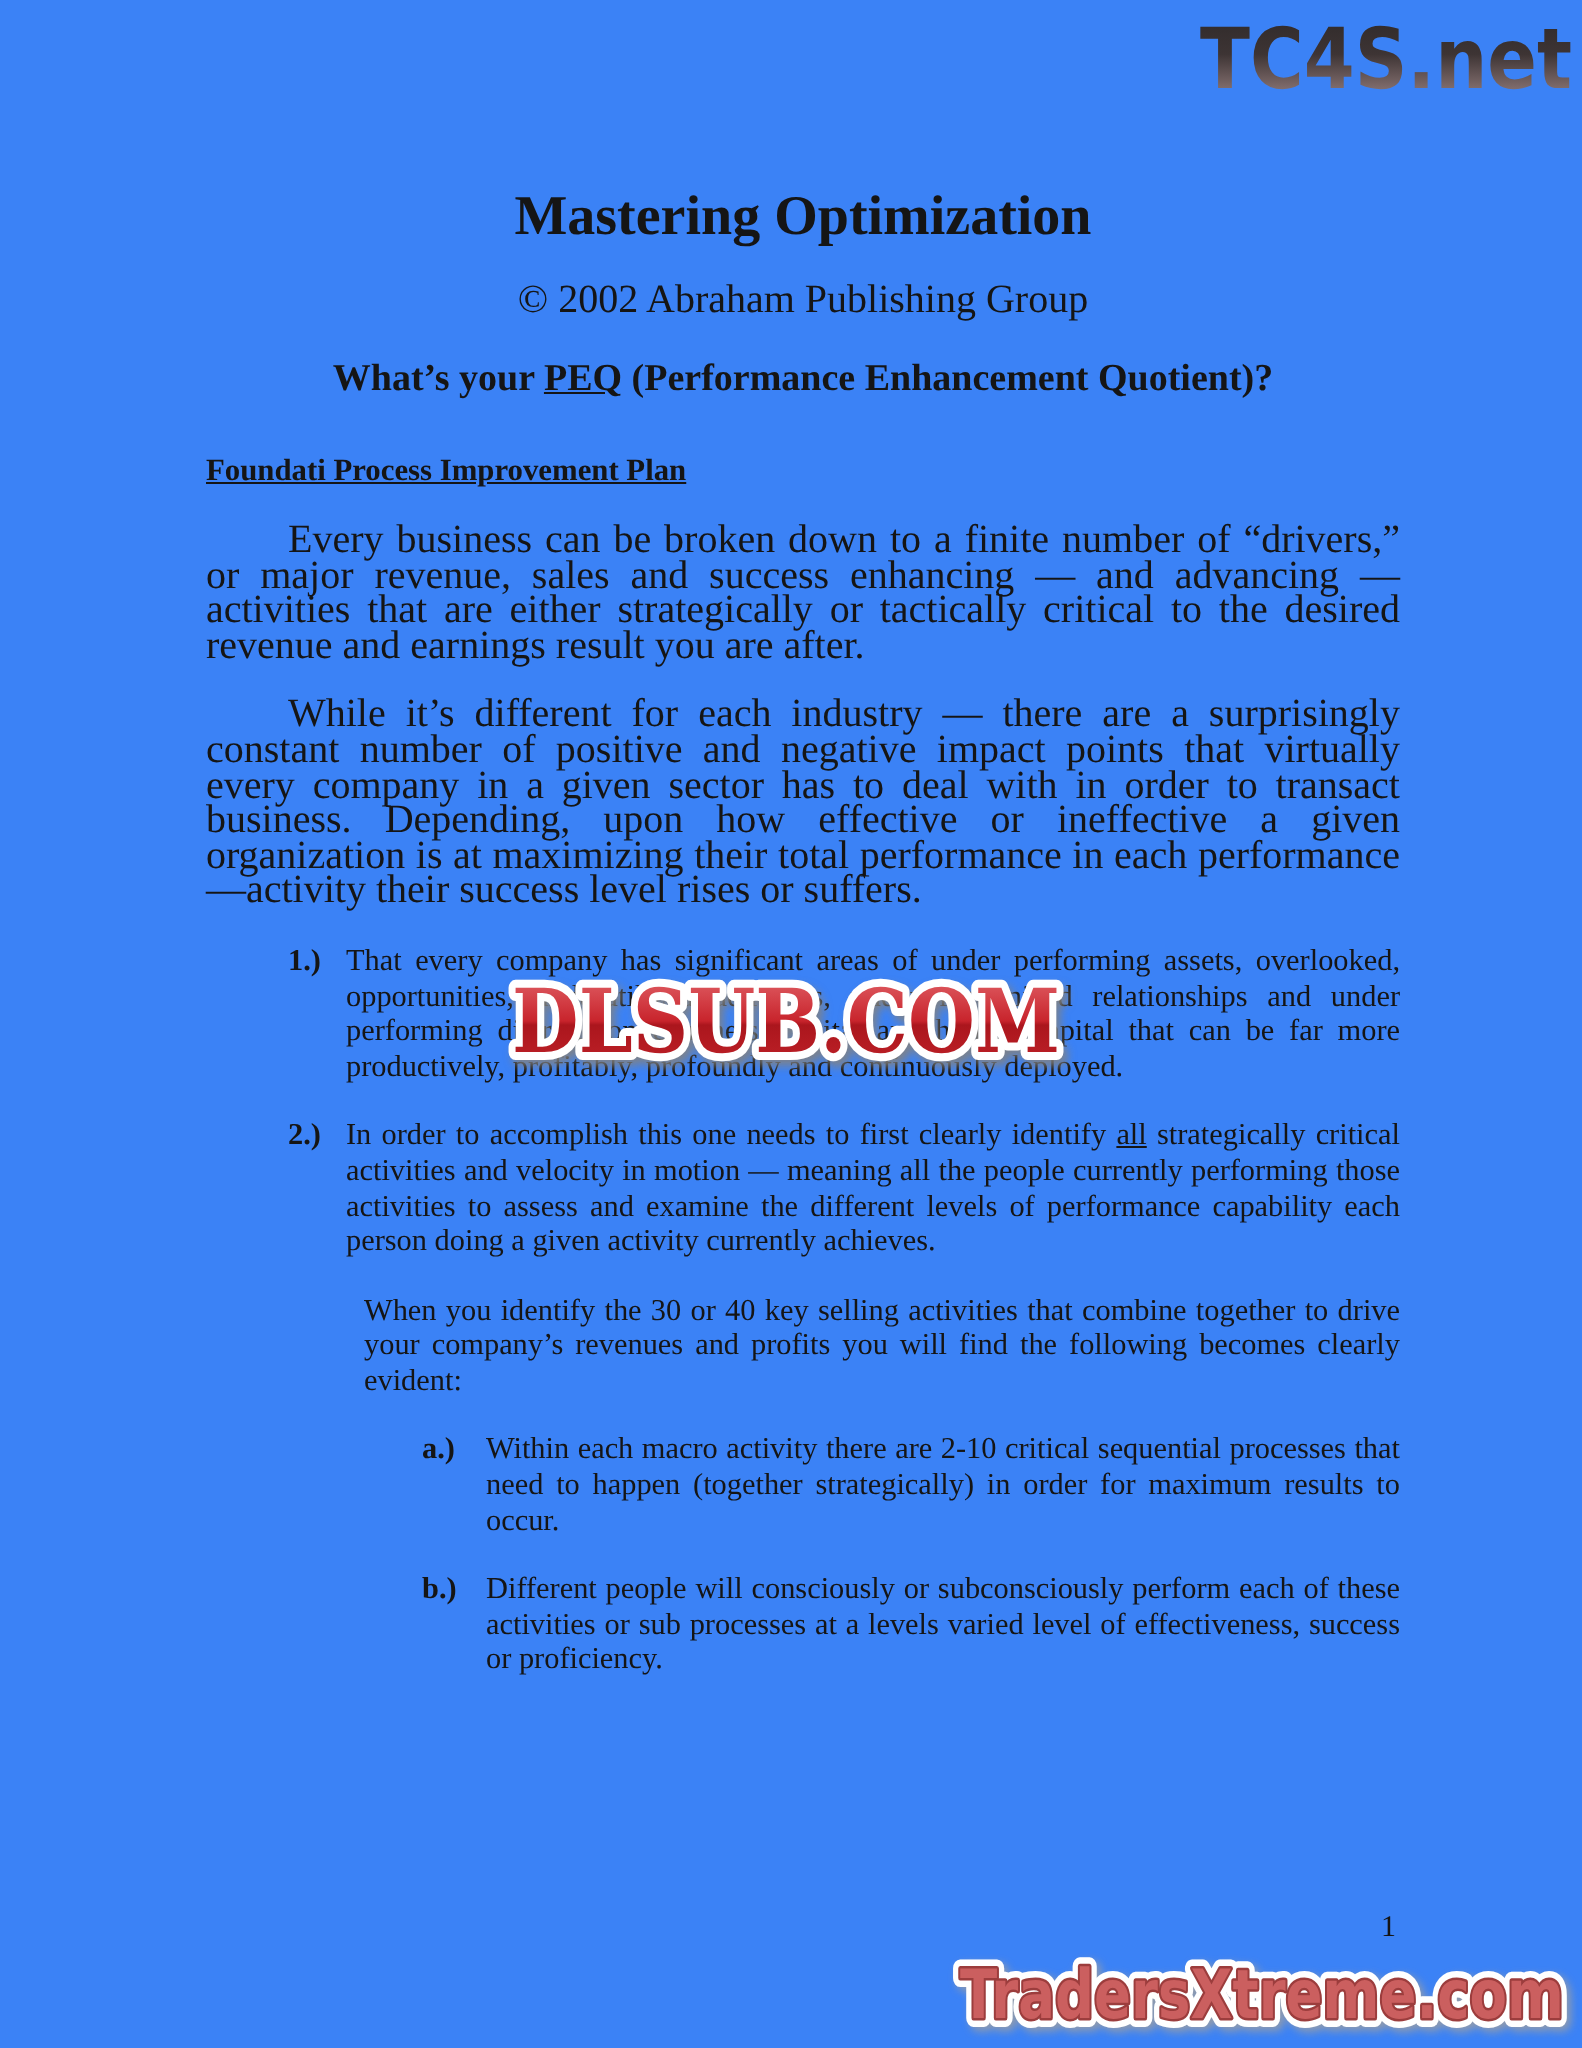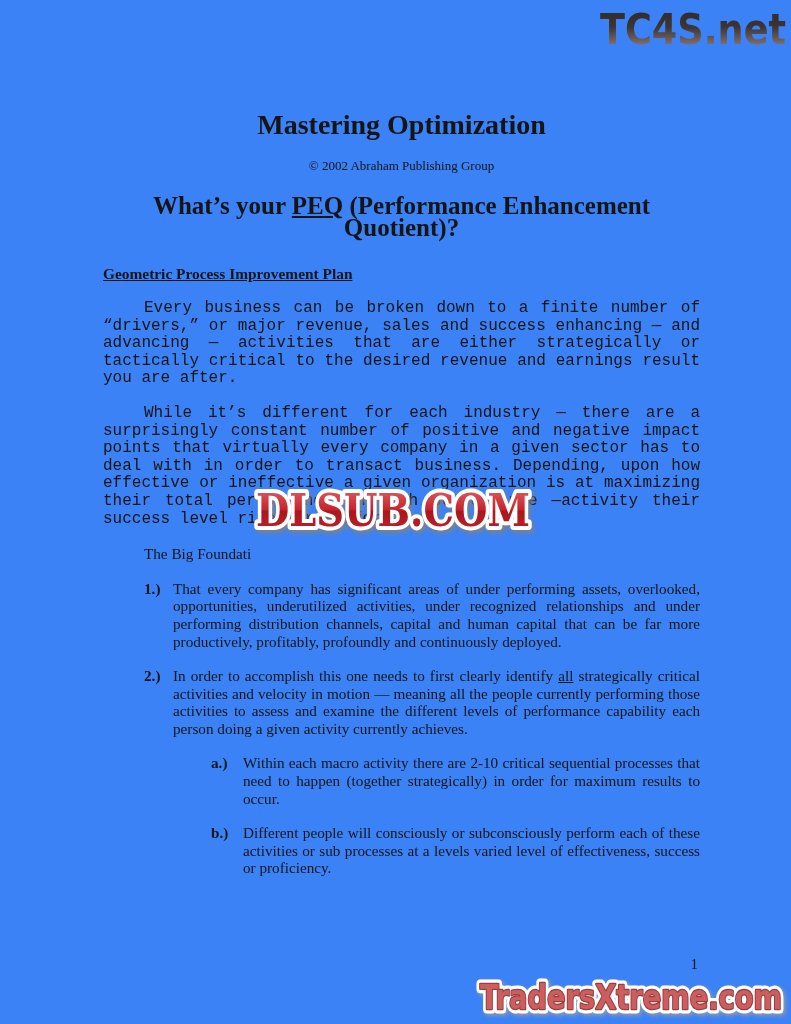--- a/index.html
+++ b/index.html
@@ -8,60 +8,59 @@
     background: #ffffff;
     font-family: "Liberation Serif", serif;
     color: #151515;
     position: relative;
     overflow: hidden;
   }
   .page { position: absolute; inset: 0; background: #3b82f6; }
 
   .content {
     position: absolute;
-    left: 103px; width: 597px; top: 16px;
+    left: 103px; width: 597px; top: 0;
   }
 
   .doc-title {
     margin-top: 93px;
     text-align: center;
     font-size: 28px;
     font-weight: bold;
     line-height: 32px;
   }
   .doc-copyright {
     margin-top: 16px;
     text-align: center;
-    font-size: 13px;
+    font-size: 20px;
     line-height: 18px;
   }
   .doc-subtitle {
     margin-top: 20px;
     text-align: center;
-    font-size: 25px;
+    font-size: 19px;
     font-weight: bold;
     line-height: 22px;
   }
   .u { text-decoration: underline; }
 
   .section-heading {
     margin-top: 26px;
     font-size: 15.4px;
     font-weight: bold;
     text-decoration: underline;
     line-height: 18px;
   }
 
   .para {
     margin-top: 17px;
-    font-size: 16px;
+    font-size: 20px;
     line-height: 17.6px;
     text-align: justify;
     text-indent: 41px;
-    font-family: Liberation Mono, monospace;
   }
 
   .num-item {
     position: relative;
     margin-top: 17px;
     margin-left: 70px;
     font-size: 15.2px;
     line-height: 17.6px;
     text-align: justify;
   }
@@ -139,33 +138,33 @@
   </svg>
 
   <div class="content">
 
     <div class="doc-title">Mastering Optimization</div>
 
     <div class="doc-copyright">© 2002 Abraham Publishing Group</div>
 
     <div class="doc-subtitle"><span>What’s your </span><span class="u">PEQ</span><span> (Performance Enhancement Quotient)?</span></div>
 
-    <div class="section-heading">Geometric Process Improvement Plan</div>
+    <div class="section-heading">Foundati Process Improvement Plan</div>
 
     <div class="para">Every business can be broken down to a finite number of “drivers,” or major revenue, sales and success enhancing — and advancing — activities that are either strategically or tactically critical to the desired revenue and earnings result you are after.</div>
 
     <div class="para">While it’s different for each industry — there are a surprisingly constant number of positive and negative impact points that virtually every company in a given sector has to deal with in order to transact business.  Depending, upon how effective or ineffective a given organization is at maximizing their total performance in each performance —activity their success level rises or suffers.</div>
 
 
-    <div class="foundation-line">The Big Foundati</div>
 
     <div class="num-item"><span class="marker">1.)</span><span>That every company has significant areas of under performing assets, overlooked, opportunities, underutilized activities, under recognized relationships and under performing distribution channels, capital and human capital that can be far more productively, profitably, profoundly and continuously deployed.</span></div>
 
     <div class="num-item"><span class="marker">2.)</span><span>In order to accomplish this one needs to first clearly identify </span><span class="u">all</span><span> strategically critical activities and velocity in motion — meaning all the people currently performing those activities to assess and examine the different levels of performance capability each person doing a given activity currently achieves.</span></div>
 
+    <div class="when-para">When you identify the 30 or 40 key selling activities that combine together to drive your company’s revenues and profits you will find the following becomes clearly evident:</div>
 
     <div class="sub-item"><span class="marker">a.)</span><span>Within each macro activity there are 2-10 critical sequential processes that need to happen (together strategically) in order for maximum results to occur.</span></div>
 
     <div class="sub-item"><span class="marker">b.)</span><span>Different people will consciously or subconsciously perform each of these activities or sub processes at a levels varied level of effectiveness, success or proficiency.</span></div>
 
   </div>
 
   <svg class="dlsub-watermark" viewBox="0 0 292 58">
     <defs>
       <linearGradient id="dlsub-grad" x1="0" y1="0" x2="0" y2="1">

